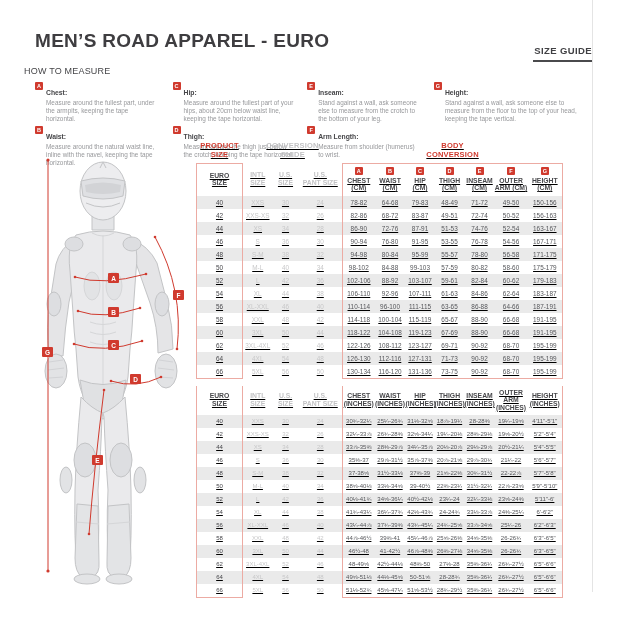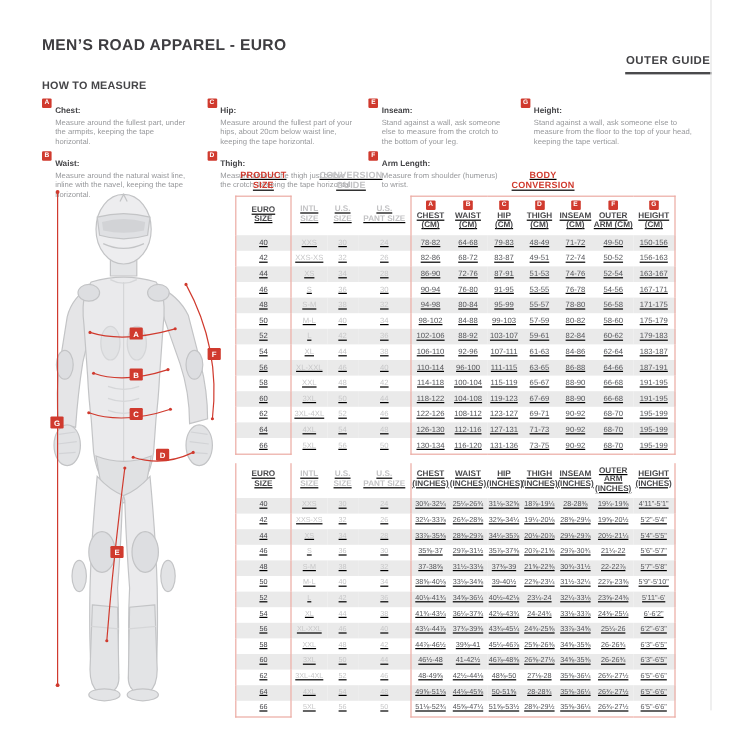--- a/index.html
+++ b/index.html
@@ -11,25 +11,25 @@
   }
   *{box-sizing:border-box;}
   html,body{margin:0;padding:0;}
   body{
     width:630px;height:630px;overflow:hidden;background:#fff;
     font-family:"Liberation Sans","DejaVu Sans",sans-serif;
   }
   .page{position:relative;width:630px;height:630px;background:#fff;}
   .page-edge{position:absolute;left:592px;top:0;width:1px;height:592px;background:#e4e4e4;}
 
-  .title{position:absolute;left:35px;top:30px;font-size:13px;font-weight:bold;
+  .title{position:absolute;left:35px;top:30px;font-size:19px;font-weight:bold;
     color:#3e3d40;letter-spacing:.3px;}
   .size-guide{position:absolute;right:37px;top:45px;font-size:9.5px;font-weight:bold;
     color:#414144;letter-spacing:.4px;padding:0 1px 4px 1px;border-bottom:2px solid #4a4a4c;}
-  .how-to{position:absolute;left:35px;top:66px;font-size:9px;font-weight:bold;
+  .how-to{position:absolute;left:24px;top:66px;font-size:9px;font-weight:normal;
     color:#454548;letter-spacing:.2px;}
 
   
   .legend{position:absolute;left:35px;top:81px;width:557px;display:flex;}
   .legend .col{margin-right:13px;}
   .legend .c0{width:127px;} .legend .c1{width:124px;} .legend .c2{width:116px;} .legend .c3{width:148px;}
   .li{position:relative;padding-left:11px;margin-bottom:2px;}
   .chip{display:inline-block;width:8px;height:8px;line-height:8px;text-align:center;
     background:var(--red);color:#fff;font-size:5.5px;font-weight:bold;border-radius:1px;}
   .li .chip{position:absolute;left:0;top:1px;}
@@ -63,21 +63,21 @@
   .bb{border-bottom:1px solid var(--red-light);}
   .tbl-gap{height:7px;}
   table.inches td{font-size:6px;}
 </style>
 </head>
 <body>
 
 <div class="page">
 
   <div class="title">MEN’S ROAD APPAREL - EURO</div>
-  <div class="size-guide">OUTER GUIDE</div>
+  <div class="size-guide">SIZE GUIDE</div>
   <div class="how-to">HOW TO MEASURE</div>
 
   <div class="legend" id="legend">
       <div class="col c0">
         <div class="li"><span class="chip">A</span><b>Chest:</b><span class="desc">Measure around the fullest part, under the armpits, keeping the tape horizontal.</span></div>
         <div class="li"><span class="chip">B</span><b>Waist:</b><span class="desc">Measure around the natural waist line, inline with the navel, keeping the tape horizontal.</span></div>
       </div>
       <div class="col c1">
         <div class="li"><span class="chip">C</span><b>Hip:</b><span class="desc">Measure around the fullest part of your hips, about 20cm below waist line, keeping the tape horizontal.</span></div>
         <div class="li"><span class="chip">D</span><b>Thigh:</b><span class="desc">Measure around the thigh just below the crotch, keeping the tape horizontal.</span></div>

